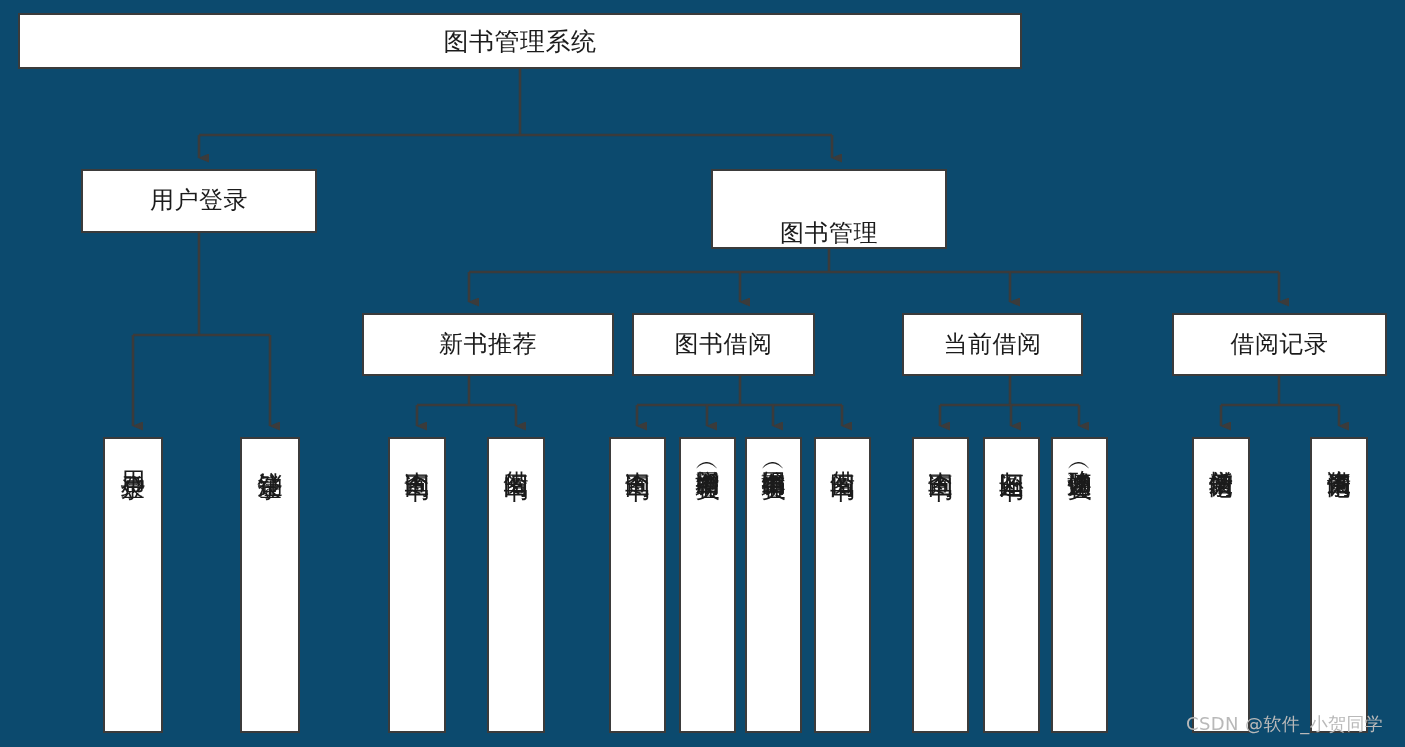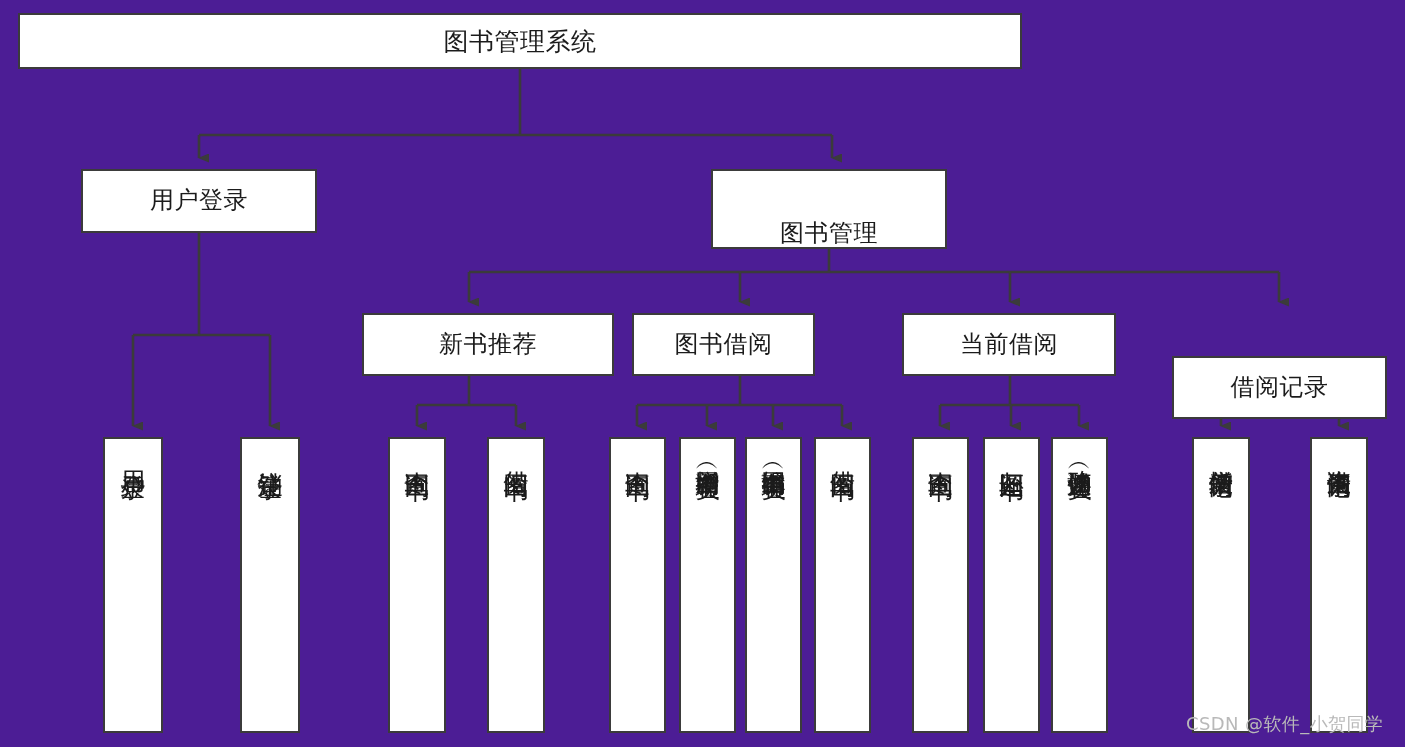--- a/index.html
+++ b/index.html
@@ -9,21 +9,21 @@
     background: #ffffff;
   }
   body {
     font-family: "DejaVu Sans", "Liberation Sans", sans-serif;
     color: #1a1a1a;
   }
   #diagram-canvas {
     position: relative;
     width: 1405px;
     height: 747px;
-    background: #4c1d95;
+    background: #0c4a6e;
     overflow: hidden;
   }
   #edge-layer {
     position: absolute;
     left: 0;
     top: 0;
     width: 1405px;
     height: 747px;
     pointer-events: none;
   }
@@ -143,24 +143,24 @@
   <div class="node horizontal" style="left: 711px; top: 169px; width: 236px; height: 80px; align-items: flex-end;">
     <span class="node-label">图书管理</span>
   </div>
 
   <div class="node horizontal" style="left: 362px; top: 313px; width: 252px; height: 63px;">
     <span class="node-label">新书推荐</span>
   </div>
   <div class="node horizontal" style="left: 632px; top: 313px; width: 183px; height: 63px;">
     <span class="node-label">图书借阅</span>
   </div>
-  <div class="node horizontal" style="left: 902px; top: 313px; width: 214px; height: 63px;">
+  <div class="node horizontal" style="left: 902px; top: 313px; width: 181px; height: 63px;">
     <span class="node-label">当前借阅</span>
   </div>
-  <div class="node horizontal" style="left: 1172px; top: 313px; width: 215px; height: 63px; margin-top: 43px;">
+  <div class="node horizontal" style="left: 1172px; top: 313px; width: 215px; height: 63px;">
     <span class="node-label">借阅记录</span>
   </div>
 
   <div class="node vertical" style="left: 103px; top: 437px; width: 60px; height: 296px;">
     <span class="node-label">用户登录</span>
   </div>
   <div class="node vertical" style="left: 240px; top: 437px; width: 60px; height: 296px;">
     <span class="node-label">注销登录</span>
   </div>
   <div class="node vertical" style="left: 388px; top: 437px; width: 58px; height: 296px;">

